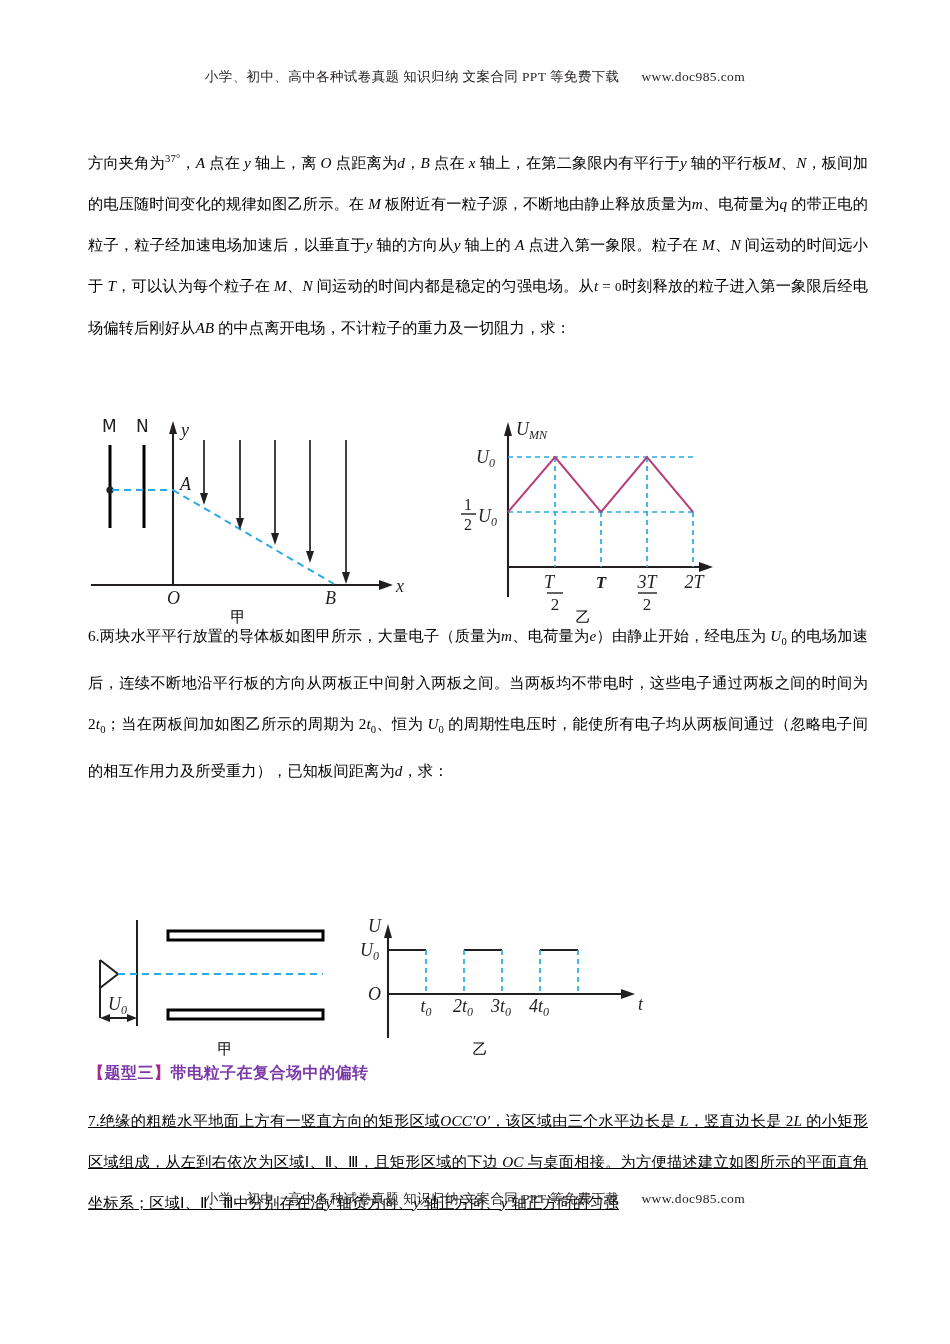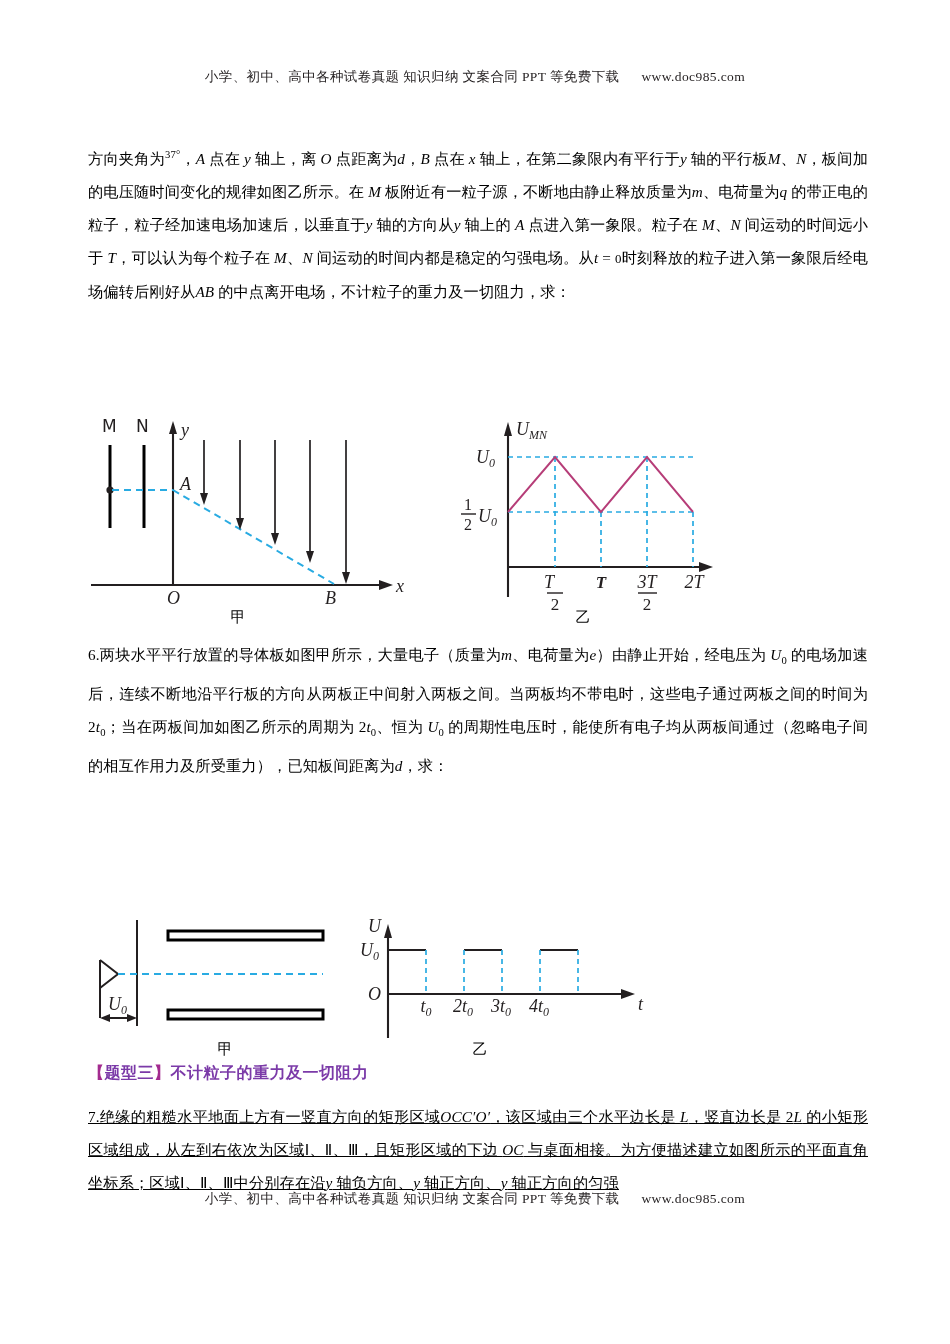--- a/index.html
+++ b/index.html
@@ -31,21 +31,21 @@
 
   .body-col {
     position: absolute;
     left: 88px;
     width: 780px;
   }
 
   p.para {
     margin: 0;
     font-size: 15.2px;
-    line-height: 33px;
+    line-height: 41px;
     text-align: justify;
     text-justify: inter-ideograph;
     letter-spacing: 0.15px;
   }
   .it { font-style: italic; font-family: "Liberation Serif", serif; }
   .sup { vertical-align: super; font-size: 70%; }
   .sub { vertical-align: sub; font-size: 70%; }
   .nb { white-space: nowrap; }
 
   .q-heading {
@@ -182,21 +182,21 @@
       <g>
         <text class="lbl-i" x="199" y="176" text-anchor="middle">3T</text>
         <line class="frac-line" x1="190" y1="181" x2="209" y2="181"></line>
         <text class="lbl" x="199" y="198" text-anchor="middle" style="font-size:17px">2</text>
       </g>
       <text class="lbl-i" x="246" y="176" text-anchor="middle">2T</text>
     </svg>
     <div class="figcap" style="left:448px; top:196px; width:270px;">乙</div>
   </div>
 
-  <div class="body-col" style="top: 638px;">
+  <div class="body-col" style="top: 615px;">
     <p class="para">6.两块水平平行放置的导体板如图甲所示，大量电子（质量为<span class="it">m</span>、电荷量为<span class="it">e</span>）由静止开始，经电压为 <span class="it">U</span><span class="sub">0</span> 的电场加速后，连续不断地沿平行板的方向从两板正中间射入两板之间。当两板均不带电时，这些电子通过两板之间的时间为 2<span class="it">t</span><span class="sub">0</span>；当在两板间加如图乙所示的周期为 2<span class="it">t</span><span class="sub">0</span>、恒为 <span class="it">U</span><span class="sub">0</span> 的周期性电压时，能使所有电子均从两板间通过（忽略电子间的相互作用力及所受重力），已知板间距离为<span class="it">d</span>，求：</p>
   </div>
 
   <div class="fig-row" style="top: 918px; height: 160px;">
 
     <svg width="320" height="130" viewBox="0 0 320 130" style="position:absolute; left:100px; top:0;">
 
       <rect x="68" y="13" width="155" height="9" class="plate"></rect>
 
       <rect x="68" y="92" width="155" height="9" class="plate"></rect>
@@ -244,21 +244,21 @@
 
       <text class="lbl-i" x="86" y="94" text-anchor="middle">t<tspan class="lbl-sm" dy="4">0</tspan></text>
       <text class="lbl-i" x="123" y="94" text-anchor="middle">2t<tspan class="lbl-sm" dy="4">0</tspan></text>
       <text class="lbl-i" x="161" y="94" text-anchor="middle">3t<tspan class="lbl-sm" dy="4">0</tspan></text>
       <text class="lbl-i" x="199" y="94" text-anchor="middle">4t<tspan class="lbl-sm" dy="4">0</tspan></text>
     </svg>
     <div class="figcap" style="left:340px; top:122px; width:280px;">乙</div>
   </div>
 
   <div class="body-col" style="top: 1060px;">
-    <p class="q-heading"><span class="brackets">【</span><span>题型三</span><span class="brackets">】</span><span>不计粒子的重力及一切阻力</span></p>
+    <p class="q-heading"><span class="brackets">【</span><span>题型三</span><span class="brackets">】</span><span>带电粒子在复合场中的偏转</span></p>
   </div>
 
   <div class="body-col" style="top: 1100px; text-decoration: underline;">
     <p class="para">7.绝缘的粗糙水平地面上方有一竖直方向的矩形区域<span class="it">OCC′O′</span>，该区域由三个水平边长是 <span class="it">L</span>，竖直边长是 2<span class="it">L</span> 的小矩形区域组成，从左到右依次为区域Ⅰ、Ⅱ、Ⅲ，且矩形区域的下边 <span class="it">OC</span> 与桌面相接。为方便描述建立如图所示的平面直角坐标系；区域Ⅰ、Ⅱ、Ⅲ中分别存在沿<span class="it">y</span> 轴负方向、<span class="it">y</span> 轴正方向、<span class="it">y</span> 轴正方向的匀强</p>
   </div>
 
   <div class="watermark wm-bottom">
     <span>小学、初中、高中各种试卷真题 知识归纳 文案合同 PPT 等免费下载</span><span class="url">www.doc985.com</span>
   </div>
 

